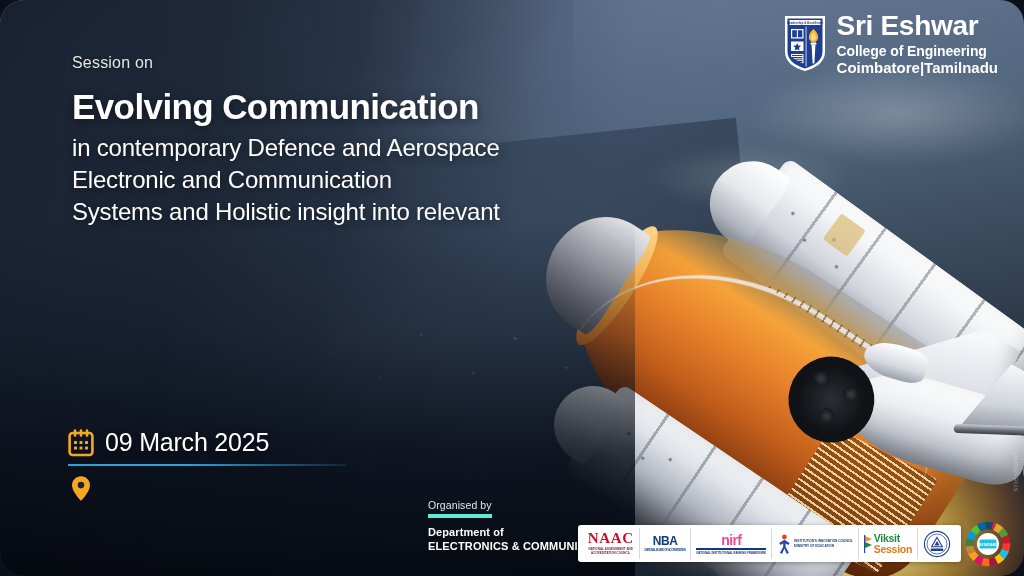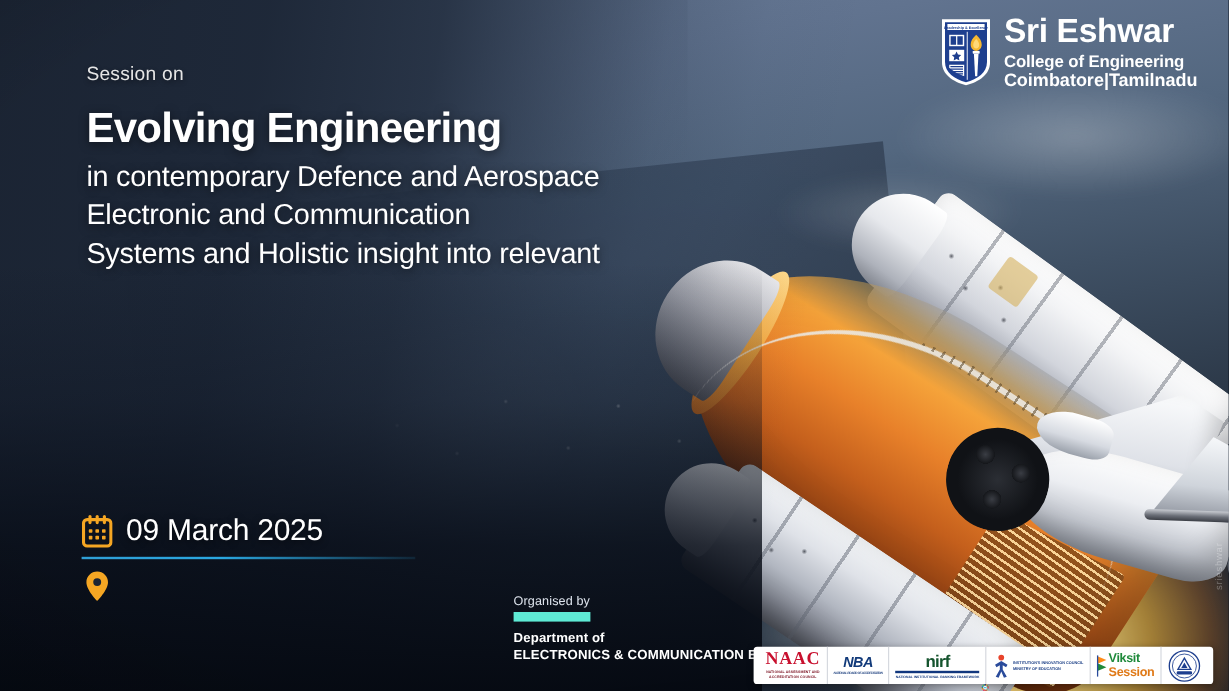--- a/index.html
+++ b/index.html
@@ -2,20 +2,21 @@
 <html><head>
 <meta charset="utf-8">
 <style>
   * { margin:0; padding:0; box-sizing:border-box; }
   html, body { width:1024px; height:576px; overflow:hidden; }
   body { font-family:"Liberation Sans", sans-serif; background:#0a0f1a; }
 
   .poster {
     position:relative; width:1024px; height:576px; overflow:hidden;
     background:#121a28;
+    border-radius:24px;
   }
 
   
   .photo { position:absolute; inset:0; overflow:hidden; }
 
   
   .sky {
     position:absolute; left:0; top:0; width:100%; height:100%;
     background:
       linear-gradient(170deg,#6d7f9b 0%, #61738f 18%, #53677f 34%, #3f5064 50%, #2d3a4a 66%, #1e2836 80%, #151d29 100%);
@@ -297,58 +298,58 @@
     height:2px; margin:7px 0 8px 0; width:278px;
     background:linear-gradient(to right,#2f9fd6 0%, #2aa7e0 42%, rgba(42,167,224,.12) 100%);
   }
   .ico { width:26px; height:28px; flex:none; }
 
   
   .org { position:absolute; left:428px; bottom:22px; }
   .org-label {
     color:#dfe5ee; font-size:10.5px; font-weight:400; letter-spacing:.1px;
     padding-bottom:3px; display:inline-block;
-    border-bottom:8px solid #5eead4;
+    border-bottom:4px solid #5eead4;
     text-align:right;
   }
   .org-dept {
     margin-top:7px; color:#fff; font-size:11px; font-weight:700; line-height:1.33;
     letter-spacing:.1px;
   }
   .org-dept .l2 { letter-spacing:.15px; }
 
   
   .badges {
-    position:absolute; right:13px; bottom:0; height:37px;
-    display:flex; align-items:flex-start;flex-direction:column;
+    position:absolute; right:13px; bottom:14px; height:37px;
+    display:flex; align-items:flex-start;
   }
   .badge-strip {
     background:#fff; border-radius:3px; display:flex; align-items:center;
     padding:0 5px; height:37px; box-shadow:0 1px 5px rgba(0,0,0,.35);
   }
   .badge {
     display:flex; align-items:center; justify-content:center;
     padding:0 5px; height:31px; border-right:1px solid #d6d9df;
   }
   .badge:last-child { border-right:none; }
   .b-naac {
     color:#c8102e; font-family:"Liberation Serif", serif; font-weight:700;
     font-size:15px; letter-spacing:.6px; line-height:1; text-align:center;
   }
   .b-naac .sub {
     display:block; font-family:"Liberation Sans",sans-serif; font-weight:700;
     font-size:2.9px; letter-spacing:.1px; color:#7a1020; margin-top:1.5px; line-height:1.3;
   }
   .b-nba {
     color:#123a7a; font-weight:700; font-size:12px; letter-spacing:-.4px;
-    text-align:center; line-height:1;font-style:italic;
+    text-align:center; line-height:1;
   }
   .b-nba .sub { display:block; font-size:2.8px; color:#2a4b86; margin-top:2px; font-weight:700; }
   .b-nirf { text-align:center; line-height:1; }
-  .b-nirf .w { color:#14532d; font-weight:700; font-size:14px; letter-spacing:-.6px; }
+  .b-nirf .w { color:#ec4899; font-weight:700; font-size:14px; letter-spacing:-.6px; }
   .b-nirf .bar { height:2px; background:#11377e; margin:1.5px 0; }
   .b-nirf .sub { font-size:2.8px; color:#11377e; font-weight:700; }
   .b-iic { display:flex; align-items:center; gap:2px; }
   .b-iic .txt { font-size:3.2px; color:#1b3f86; font-weight:700; line-height:1.5; }
   .b-vb { text-align:left; line-height:1.02; display:flex; align-items:center; gap:1px; }
   .b-vb .v { color:#1f8a3b; font-weight:700; font-size:10.5px; letter-spacing:-.3px; }
   .b-vb .b { color:#e07a18; font-weight:700; font-size:10.5px; letter-spacing:-.3px; }
   .b-seal { width:28px; height:28px; }
   .sdg { width:46px; height:46px; margin-left:4px; align-self:center; }
 
@@ -449,21 +450,21 @@
       </svg>
       <div class="logo-text">
         <div class="logo-name">Sri Eshwar</div>
         <div class="logo-sub">College of Engineering</div>
         <div class="logo-loc">Coimbatore|Tamilnadu</div>
       </div>
     </div>
 
     <div class="headline">
       <div class="session-on">Session on</div>
-      <div class="title-main">Evolving Engineering</div>
+      <div class="title-main">Evolving Communication</div>
       <div class="title-rest">
         <div>in contemporary Defence and Aerospace</div>
         <div>Electronic and Communication</div>
         <div>Systems and Holistic insight into relevant</div>
       </div>
     </div>
 
     <div class="meta">
       <div class="meta-row">
         <svg class="ico" viewBox="0 0 26 28">

